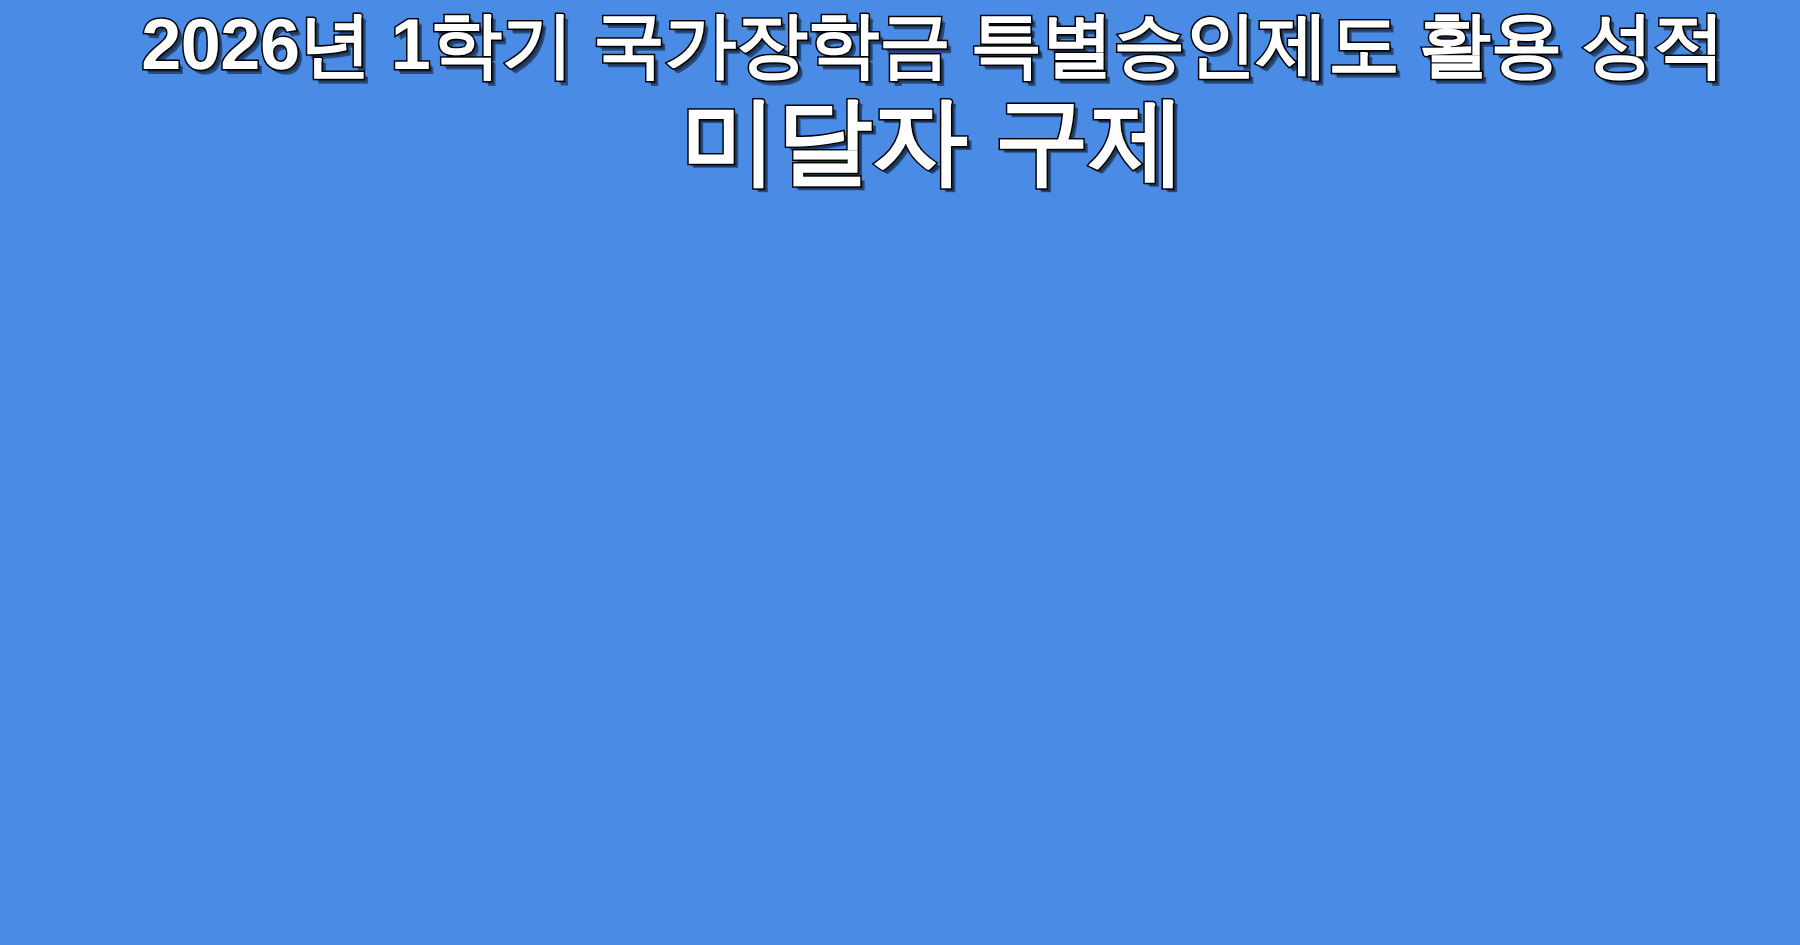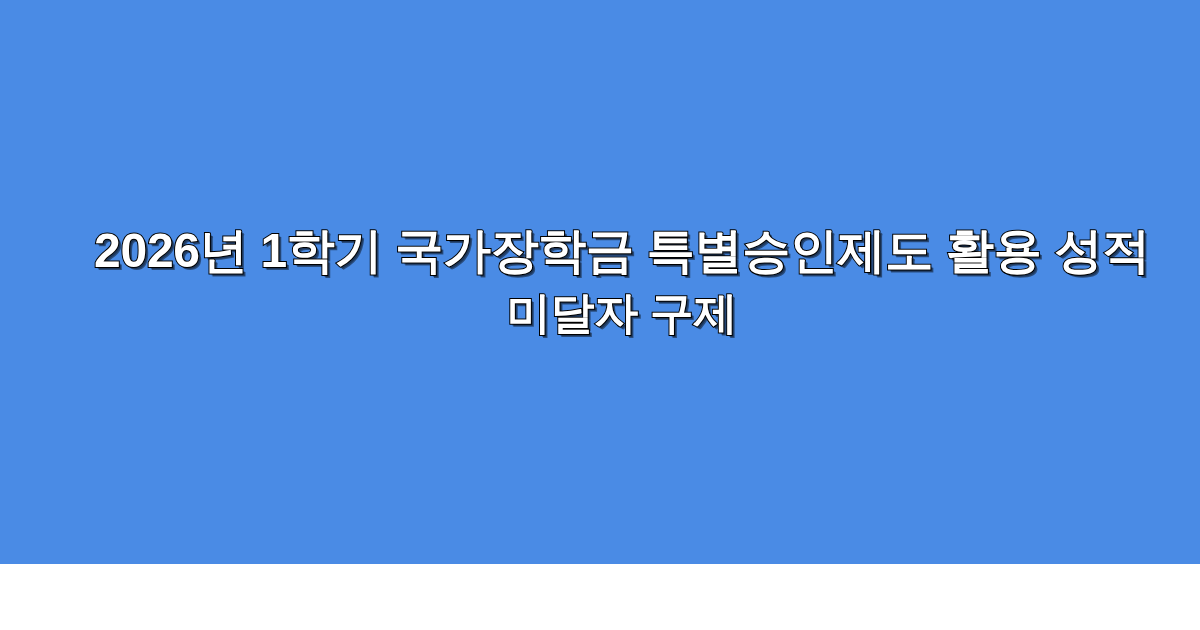--- a/index.html
+++ b/index.html
@@ -11,25 +11,25 @@
   body {
     width: 1200px;
     height: 630px;
     overflow: hidden;
     font-family: "Liberation Sans", "DejaVu Sans", sans-serif;
   }
 
   #thumbnail-card {
     position: relative;
     width: 1200px;
-    height: 564px;
+    height: 630px;
     box-sizing: border-box;
     background: #4a8be5;
     display: flex;
-    align-items: center;
+    align-items: flex-start;
     justify-content: center;
     padding-left: 44px;
   }
 
   #title-block {
     width: 1100px;
     text-align: center;
     padding: 0 20px;
     box-sizing: border-box;
   }
@@ -65,17 +65,17 @@
 </style>
 </head>
 <body>
 
 <div id="thumbnail-card" style="background: rgb(74, 139, 229);">
 
   <div id="title-block">
 
     <span class="title-line" style="color: rgb(255, 255, 255); font-size: 48px; line-height: 62px;">2026년 1학기 국가장학금 특별승인제도 활용 성적</span>
 
-    <span class="title-line" style="color: rgb(255, 255, 255); font-size: 44px; line-height: 62px;">미달자 구제</span>
+    <span class="title-line" style="color: rgb(255, 255, 255); font-size: 64px; line-height: 62px;">미달자 구제</span>
 
   </div>
 
 </div>
 
 </body></html>

